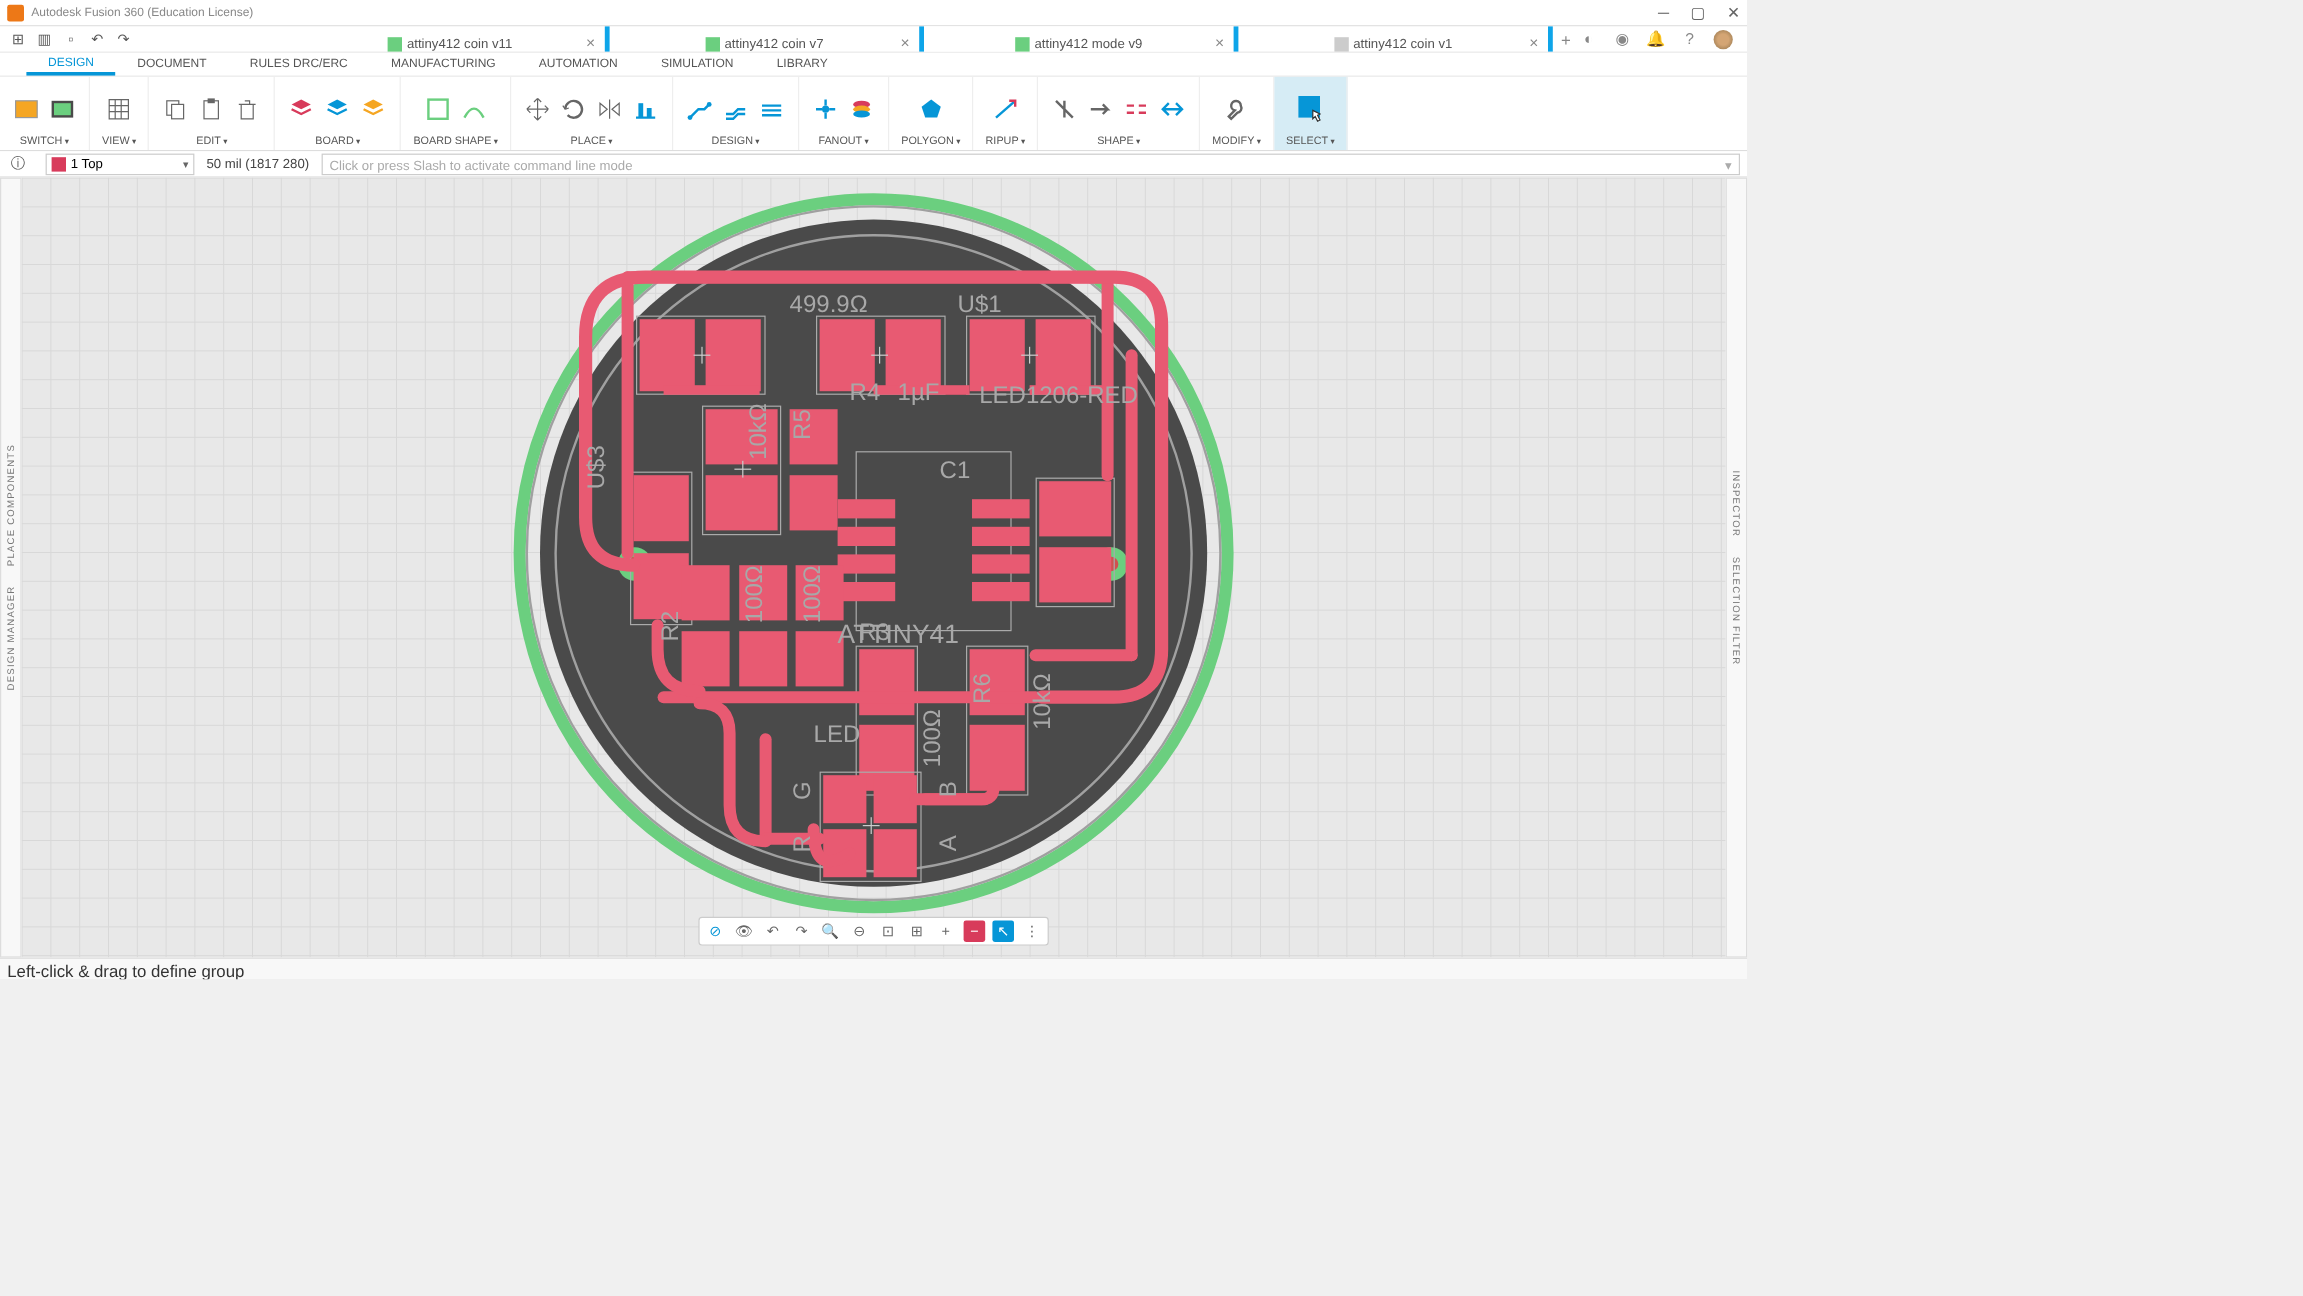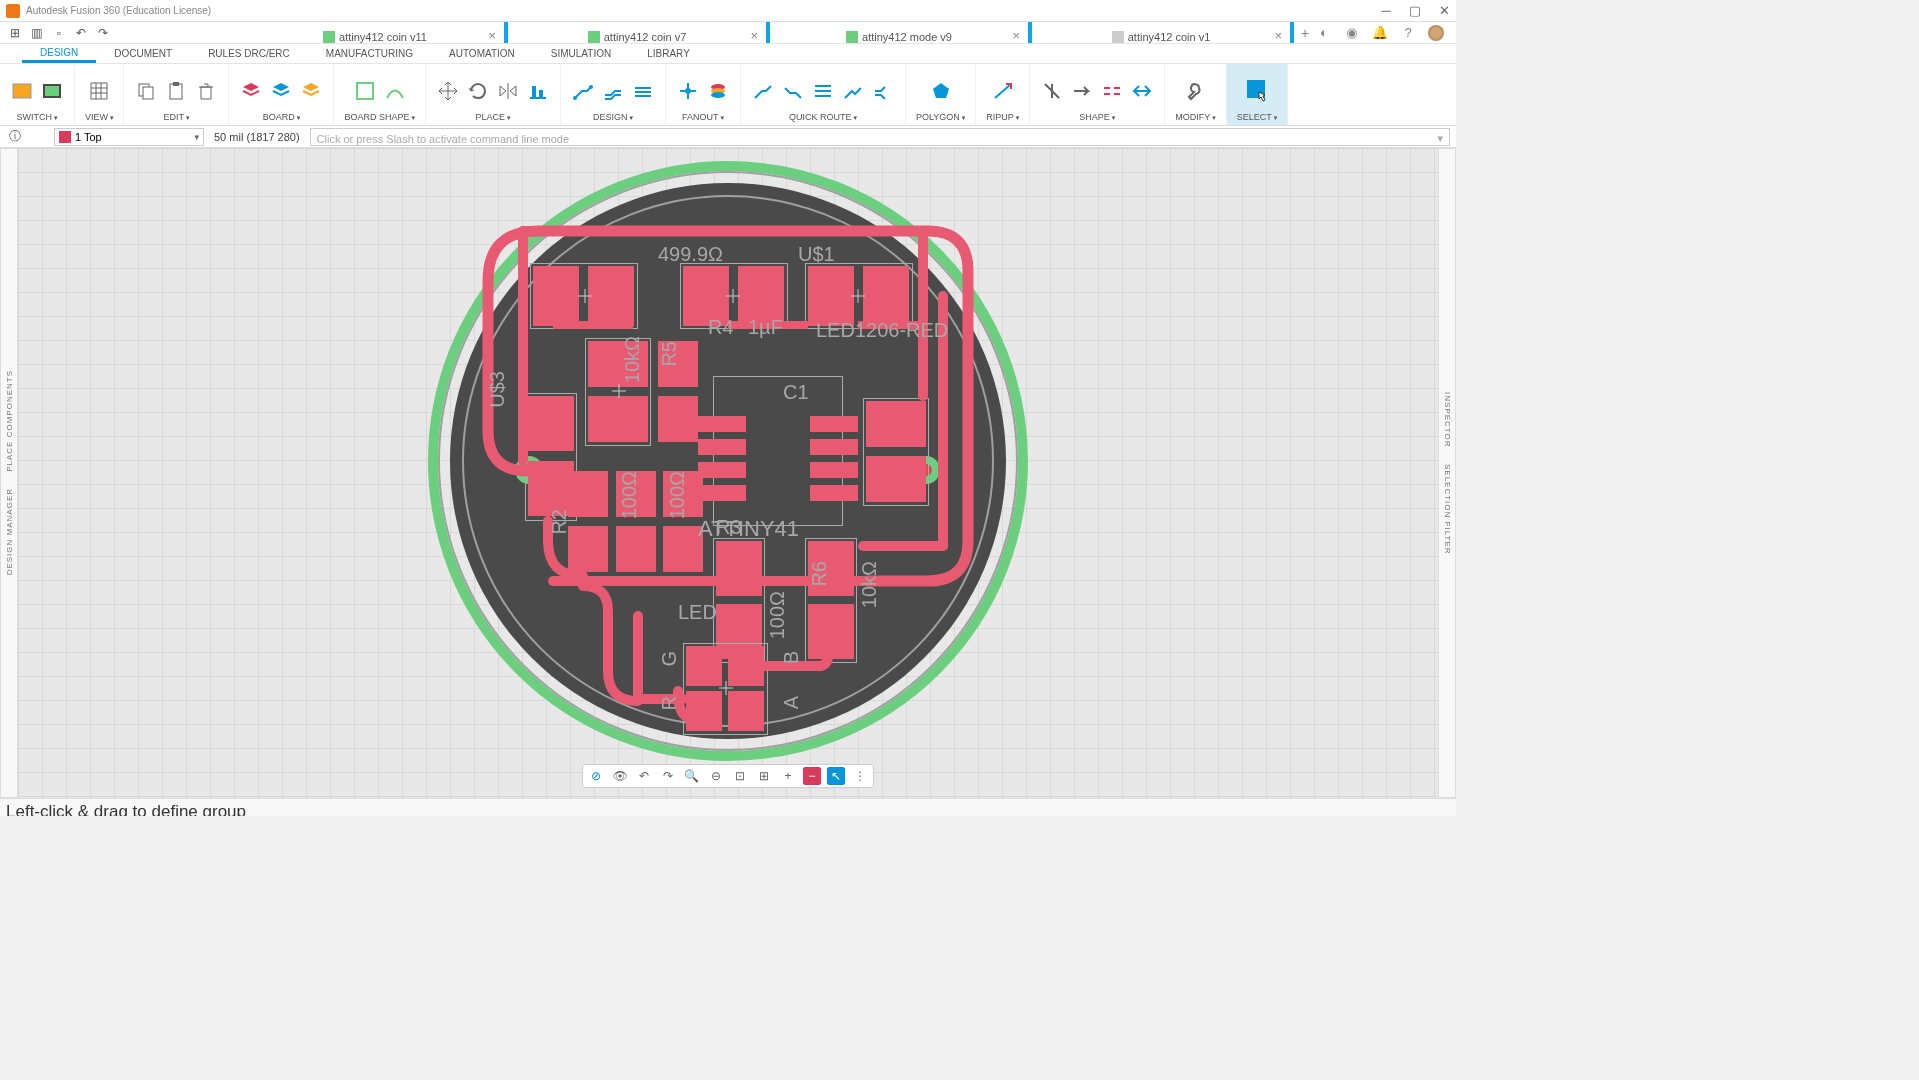--- a/index.html
+++ b/index.html
@@ -27,21 +27,21 @@
 .menu-item.active { color:#0696d7; border-bottom:3px solid #0696d7; padding-bottom:0; }
 
 .ribbon { height: 62px; background:#fff; display:flex; border-bottom:1px solid #ddd; }
 .ribbon-group { display:flex; flex-direction:column; align-items:center; justify-content:flex-end; padding:3px 10px; border-right:1px solid #eee; }
 .ribbon-icons { display:flex; gap:6px; align-items:center; flex:1; padding-top:4px; }
 .ribbon-label { font-size:9px; color:#555; margin-top:2px; }
 .ribbon-label::after { content:" ▾"; font-size:7px; }
 .r-icon { width:24px; height:24px; display:flex; align-items:center; justify-content:center; }
 
 .optbar { height:22px; background:#fff; display:flex; align-items:center; padding:0 6px; border-bottom:1px solid #ddd; font-size:11px; gap:10px; }
-.layer-select { display:flex; align-items:center; border:1px solid #ccc; height:18px; width:150px; padding:0 4px;margin-left:16px; }
+.layer-select { display:flex; align-items:center; border:1px solid #ccc; height:18px; width:124px; padding:0 4px; }
 .layer-swatch { width:12px; height:12px; background:#d83b5b; margin-right:4px; }
 .layer-select .arrow { margin-left:auto; font-size:9px; color:#666; }
 .coord { color:#444; }
 .cmdline { flex:1; border:1px solid #ccc; height:18px; padding:0 6px; color:#aaa; display:flex; align-items:flex-end; }
 
 .workspace { position:absolute; top:148px; left:18px; right:18px; bottom:18px; background:#e8e8e8; }
 .left-rail,.right-rail { position:absolute; top:148px; bottom:18px; width:18px; background:#f8f8f8; border:1px solid #ddd; display:flex; flex-direction:column; align-items:center; justify-content:center; }
 .left-rail { left:0; } .right-rail { right:0; }
 .rail-text { writing-mode:vertical-rl; font-size:8px; color:#777; margin:8px 0; letter-spacing:1px; }
 .left-rail .rail-text { transform:rotate(180deg); }
@@ -67,21 +67,21 @@
 .cross::before { left:50%; top:0; width:1px; height:100%; transform:translateX(-50%); }
 .cross::after { top:50%; left:0; height:1px; width:100%; transform:translateY(-50%); }
 .via { position:absolute; width:28px; height:28px; border-radius:50%; background:#6bcf7f; }
 .via::after{content:"";position:absolute;inset:8px;border-radius:50%;background:#d05050;}
 
 .view-toolbar { position:absolute; bottom:10px; left:50%; transform:translateX(-50%); background:#fff; border:1px solid #ccc; border-radius:3px; display:flex; padding:2px 4px; gap:6px; }
 .vt-btn { width:18px; height:18px; display:flex; align-items:center; justify-content:center; font-size:12px; color:#666; }
 .vt-btn.red{background:#d83b5b;color:#fff;border-radius:2px;}
 .vt-btn.blue{background:#0696d7;color:#fff;border-radius:2px;}
 
-.statusbar { position:absolute; bottom:0; left:0; right:0; height:18px; background:#f8f8f8; border-top:1px solid #ddd; font-size:17px; font-family:monospace; color:#333; padding:2px 6px; }
+.statusbar { position:absolute; bottom:0; left:0; right:0; height:18px; background:#f8f8f8; border-top:1px solid #ddd; font-size:14px; font-family:monospace; color:#333; padding:2px 6px; }
 </style>
 </head>
 <body>
 
 <div class="titlebar">
   <div class="app-icon"></div>
   <div class="title">Autodesk Fusion 360 (Education License)</div>
   <div class="win-controls">
     <span>─</span>
     <span>▢</span>
@@ -285,50 +285,20 @@
         </span>
     <span class="r-icon">
           <svg width="22" height="22">
             <ellipse cx="11" cy="7" rx="7" ry="3" fill="#d83b5b"></ellipse>
             <ellipse cx="11" cy="11" rx="7" ry="3" fill="#f5a623"></ellipse>
             <ellipse cx="11" cy="15" rx="7" ry="3" fill="#0696d7"></ellipse>
           </svg>
         </span>
   </div>
       <div class="ribbon-label">FANOUT</div>
-    </div>
-  <div class="ribbon-group">
-      <div class="ribbon-icons">
-    <span class="r-icon">
-          <svg width="22" height="22">
-            <path d="M3 18L10 11l4 0 5-5" stroke="#0696d7" stroke-width="2" fill="none"></path>
-          </svg>
-        </span>
-    <span class="r-icon">
-          <svg width="22" height="22">
-            <path d="M3 8l5 5h6l5 5" stroke="#0696d7" stroke-width="2" fill="none"></path>
-          </svg>
-        </span>
-    <span class="r-icon">
-          <svg width="22" height="22">
-            <path d="M3 6h16M3 11h16M3 16h16" stroke="#0696d7" stroke-width="2"></path>
-          </svg>
-        </span>
-    <span class="r-icon">
-          <svg width="22" height="22">
-            <path d="M3 18l7-7 3 3 6-6" stroke="#0696d7" stroke-width="2" fill="none"></path>
-          </svg>
-        </span>
-    <span class="r-icon">
-          <svg width="22" height="22">
-            <path d="M3 11h6l4-4 M3 15h6l4 4" stroke="#0696d7" stroke-width="2" fill="none"></path>
-          </svg>
-        </span>
-  </div>
-      <div class="ribbon-label">QUICK ROUTE</div>
     </div>
   <div class="ribbon-group">
       <div class="ribbon-icons">
     <span class="r-icon">
           <svg width="22" height="22">
             <path d="M11 3l8 6-3 9H6l-3-9z" fill="#0696d7"></path>
           </svg>
         </span>
   </div>
       <div class="ribbon-label">POLYGON</div>

